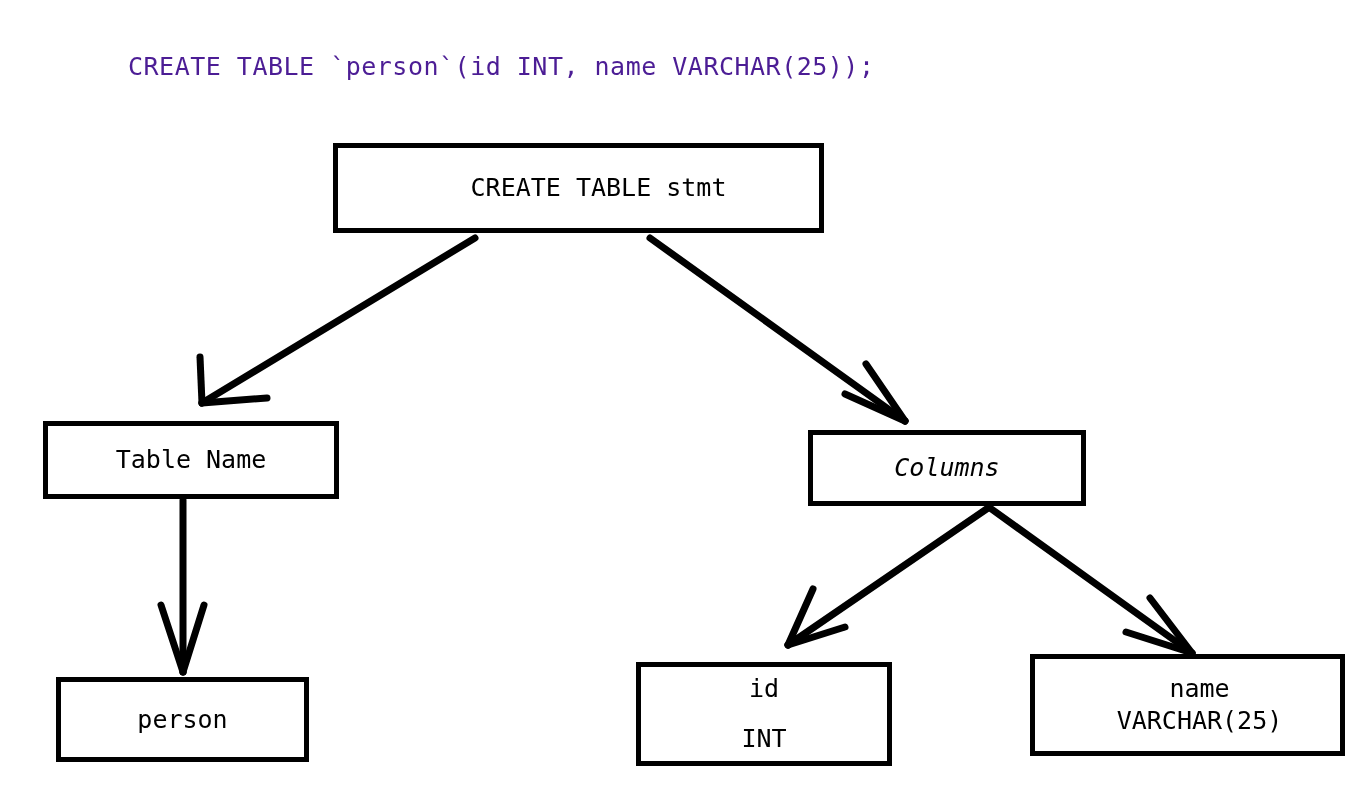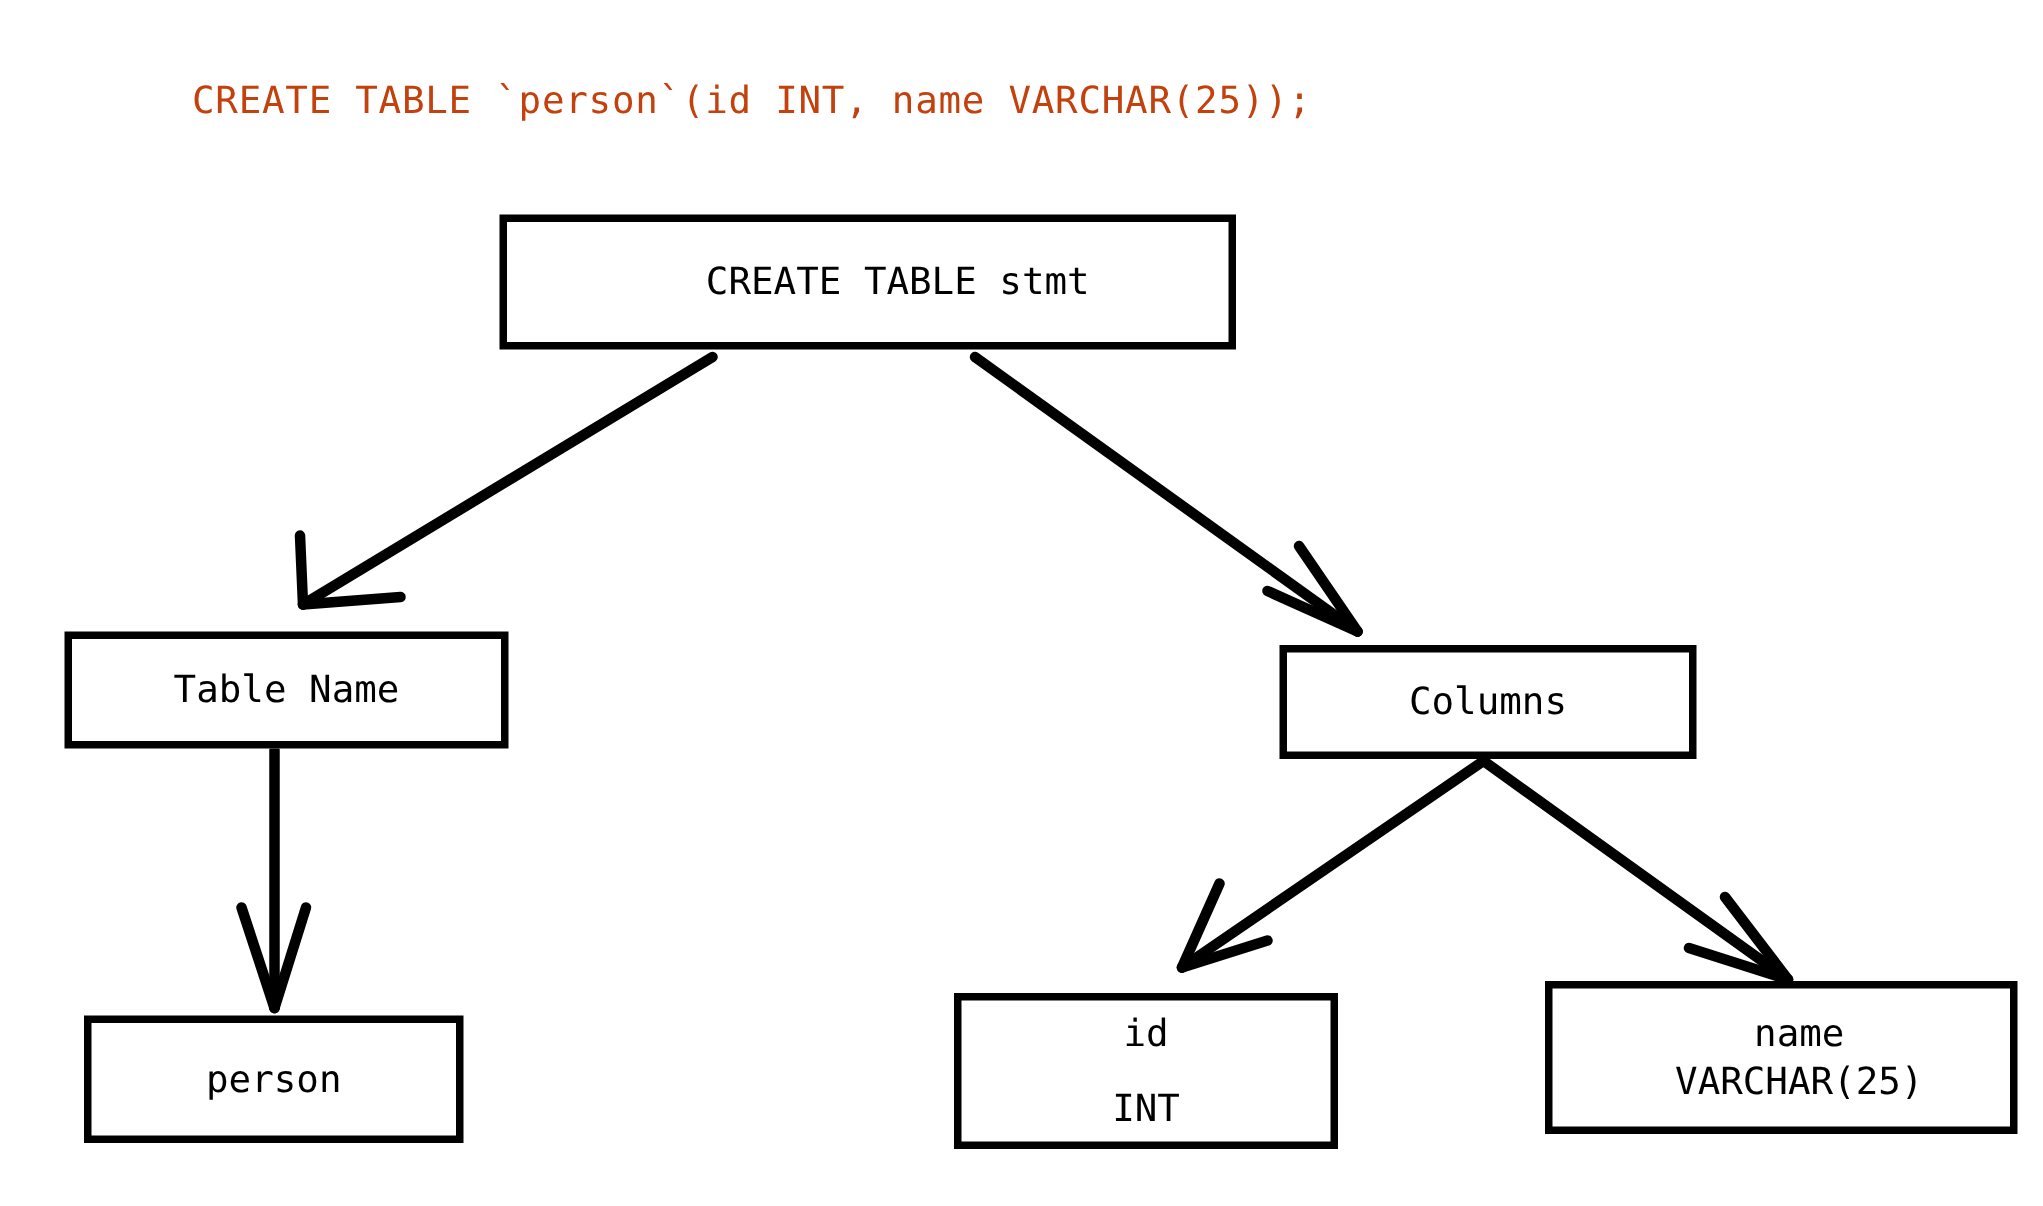--- a/index.html
+++ b/index.html
@@ -29,21 +29,21 @@
   }
   .sql-title {
     position: absolute;
     left: 128px;
     top: 50px;
     font-family: "DejaVu Sans Mono", "Liberation Mono", monospace;
     font-size: 25px;
     letter-spacing: 0.5px;
     line-height: 34px;
     white-space: pre;
-    color: #c2410c;
+    color: #4c1d95;
   }
   .node {
     position: absolute;
     box-sizing: border-box;
     background: #ffffff;
     border: 5px solid #000000;
     display: flex;
     flex-direction: column;
     align-items: center;
     justify-content: center;
@@ -55,21 +55,21 @@
     white-space: pre;
     z-index: 2;
   }
   .node .line2 {
     display: block;
     text-align: center;
   }
   
   #node-root      { left: 333px; top: 143px;  width: 491px; height: 90px; padding-left: 40px;  }
   #node-tablename { left: 43px;  top: 421px;  width: 296px; height: 78px;  }
-  #node-columns   { left: 853px; top: 430px;  width: 278px; height: 76px;  }
+  #node-columns   { left: 808px; top: 430px;  width: 278px; height: 76px; font-style: italic;  }
   #node-person    { left: 56px;  top: 677px;  width: 253px; height: 85px;  }
   #node-id        { left: 636px; top: 662px;  width: 256px; height: 104px; gap: 18px; }
   #node-name      { left: 1030px;top: 654px;  width: 315px; height: 102px; padding-left: 24px; }
 </style>
 </head>
 <body>
 
 <div id="canvas">
 
   <div class="sql-title">CREATE TABLE `person`(id INT, name VARCHAR(25));</div>

